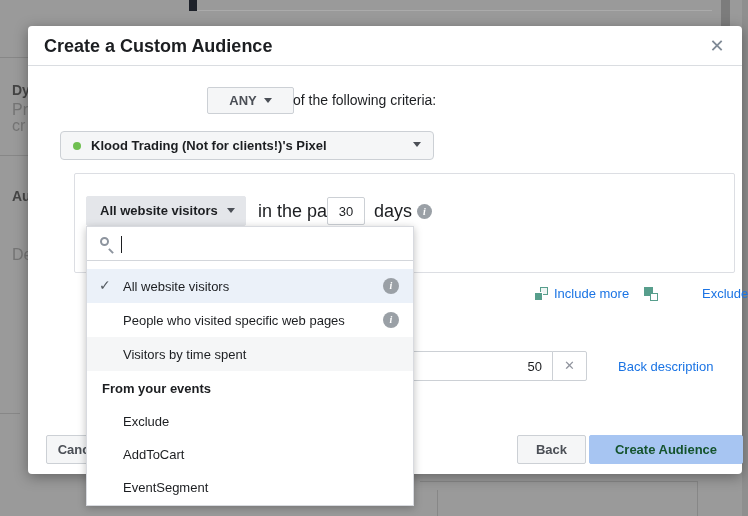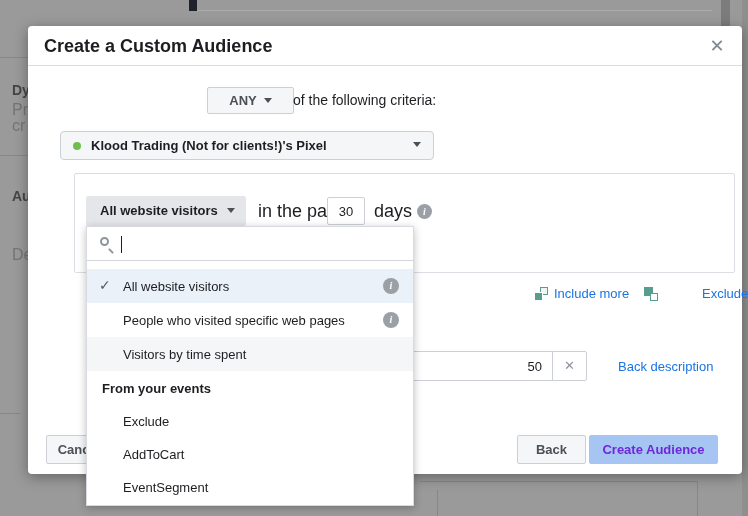--- a/index.html
+++ b/index.html
@@ -105,22 +105,22 @@
   .clear-btn {
     left:524px; top:325px; width:35px; height:30px; line-height:28px;
     background:#fff; border:1px solid #ccd0d5; border-radius:0 2px 2px 0;
     color:#90949e; font-size:13px; text-align:center; cursor:pointer;
   }
 
   .footer-btn { height:29px; line-height:27px; }
   .cancel-btn { left:18px;  top:409px; width:66px; }
   .back-btn   { left:489px; top:409px; width:69px; }
   .create-btn {
-    left:561px; top:409px; width:129px;
-    background:#a7c5f2; border-color:#a7c5f2; color:#6d28d9;
+    left:561px; top:409px; width:154px;
+    background:#a7c5f2; border-color:#a7c5f2; color:#14532d;
   }
 
   
   .dropdown {
     left:86px; top:226px; width:328px; height:280px;
     background:#fff; border:1px solid #d8dadf;
     box-shadow:0 2px 8px rgba(0,0,0,.25);
     z-index:30;
   }
   .dd-search {

